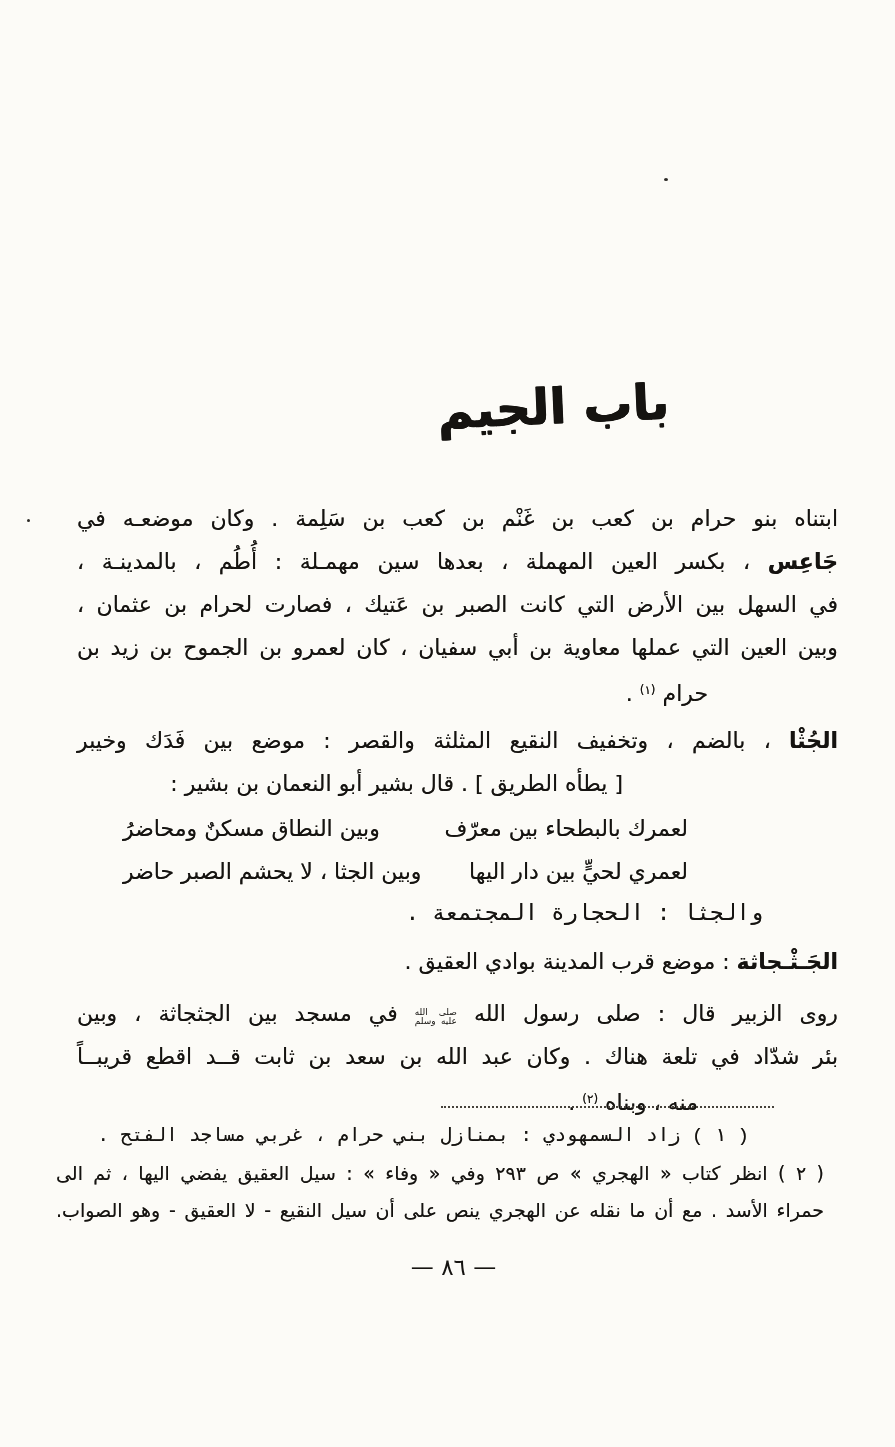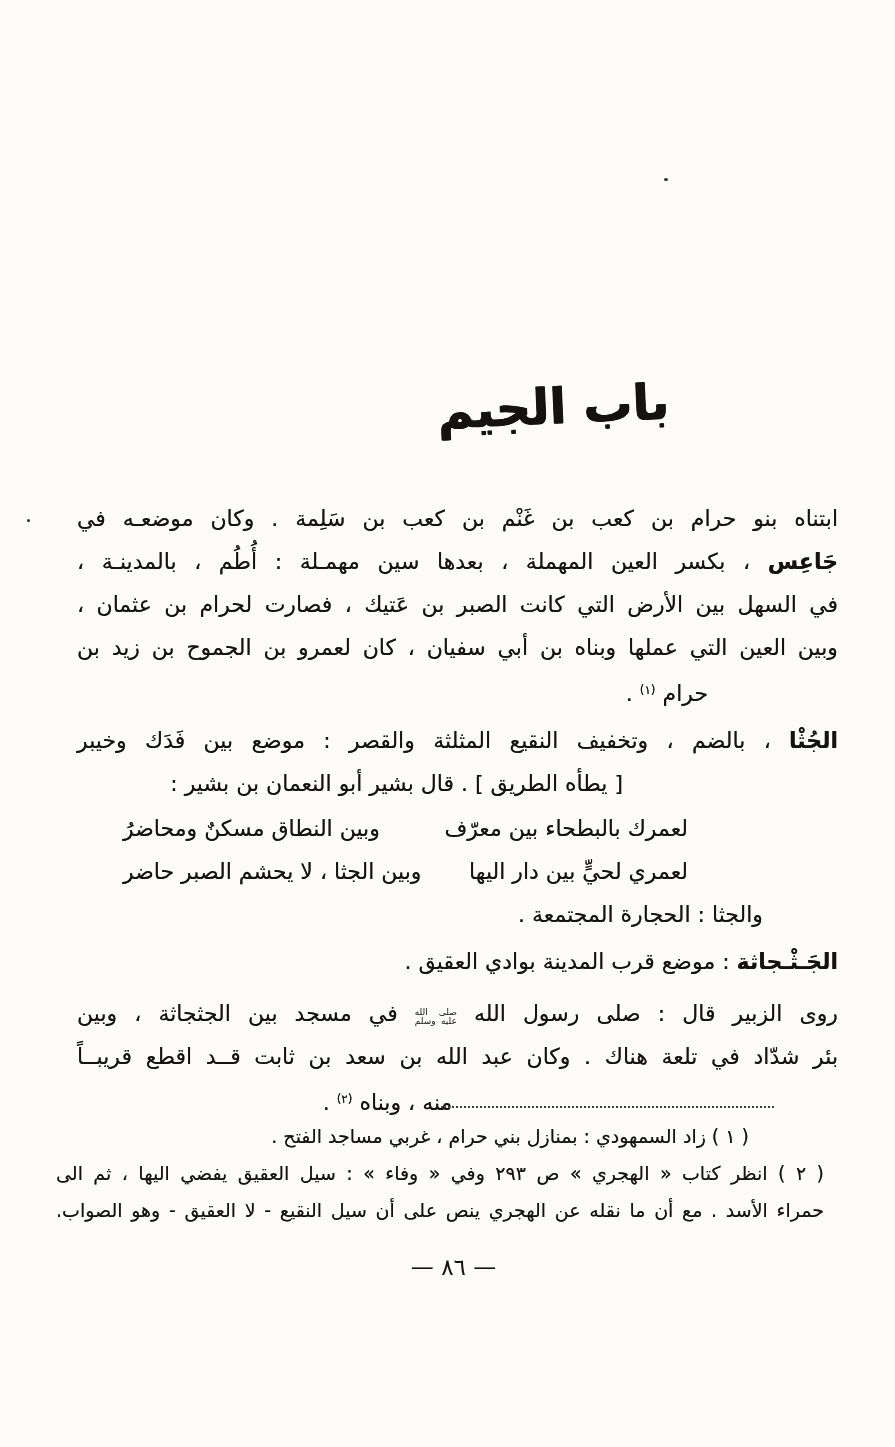--- a/index.html
+++ b/index.html
@@ -25,22 +25,22 @@
   .l-short{text-align:right;}
   .hw{font-weight:bold;}
   .fnref{font-size:12px;vertical-align:7px;}
   .p-gap-s{margin-top:4px;}
   .p-gap-m{margin-top:9px;}
   .poetry{margin:2px 0 0 0;padding-right:150px;padding-left:26px;}
   .verse-row{display:flex;justify-content:space-between;direction:rtl;}
   .hemistich{white-space:nowrap;margin-left:20px;}
   .indent-130{padding-right:130px;}
   .indent-215{padding-right:215px;}
-  .indent-75{padding-right:75px;}
-  .indent-140{padding-right:140px;text-align:center;}
+  .indent-75{padding-right:75px;font-family:Liberation Mono, monospace;}
+  .indent-140{padding-right:140px;}
   .saw{
     display:inline-block;width:42px;font-size:9px;line-height:9.5px;
     text-align:center;vertical-align:-3px;font-weight:normal;text-shadow:none;
   }
   .footnotes{
     position:absolute;top:1106px;right:71px;left:56px;
     direction:rtl;font-size:19px;line-height:37px;
     text-shadow:0 0 0.3px rgba(10,8,5,.55);
   }
   .fn-separator{
@@ -64,21 +64,21 @@
   <span class="speck speck-2"></span>
 
   <div class="chapter-title">باب الجيم</div>
 
   <div class="main">
 
     <div class="para">
       <div class="l-full">ابتناه بنو حرام بن كعب بن غَنْم بن كعب بن سَلِمة . وكان موضعـه في</div>
       <div class="l-full"><span class="hw">جَاعِس</span><span> ، بكسر العين المهملة ، بعدها سين مهمـلة : أُطُم ، بالمدينـة ،</span></div>
       <div class="l-full">في السهل بين الأرض التي كانت الصبر بن عَتيك ، فصارت لحرام بن عثمان ،</div>
-      <div class="l-full">وبين العين التي عملها وبناه بن أبي سفيان ، كان لعمرو بن الجموح بن زيد بن</div>
+      <div class="l-full">وبين العين التي عملها معاوية بن أبي سفيان ، كان لعمرو بن الجموح بن زيد بن</div>
       <div class="l-short indent-130"><span>حرام</span> <sup class="fnref">(١)</sup><span> .</span></div>
     </div>
 
     <div class="para p-gap-s">
       <div class="l-full"><span class="hw">الجُثْا</span><span> ، بالضم ، وتخفيف النقيع المثلثة والقصر : موضع بين فَدَك وخيبر</span></div>
       <div class="l-short indent-215">[ يطأه الطريق ] . قال بشير أبو النعمان بن بشير :</div>
       <div class="poetry">
         <div class="verse-row">
           <span class="hemistich">لعمرك بالبطحاء بين معرّف</span>
           <span class="hemistich">وبين النطاق مسكنٌ ومحاضرُ</span>

